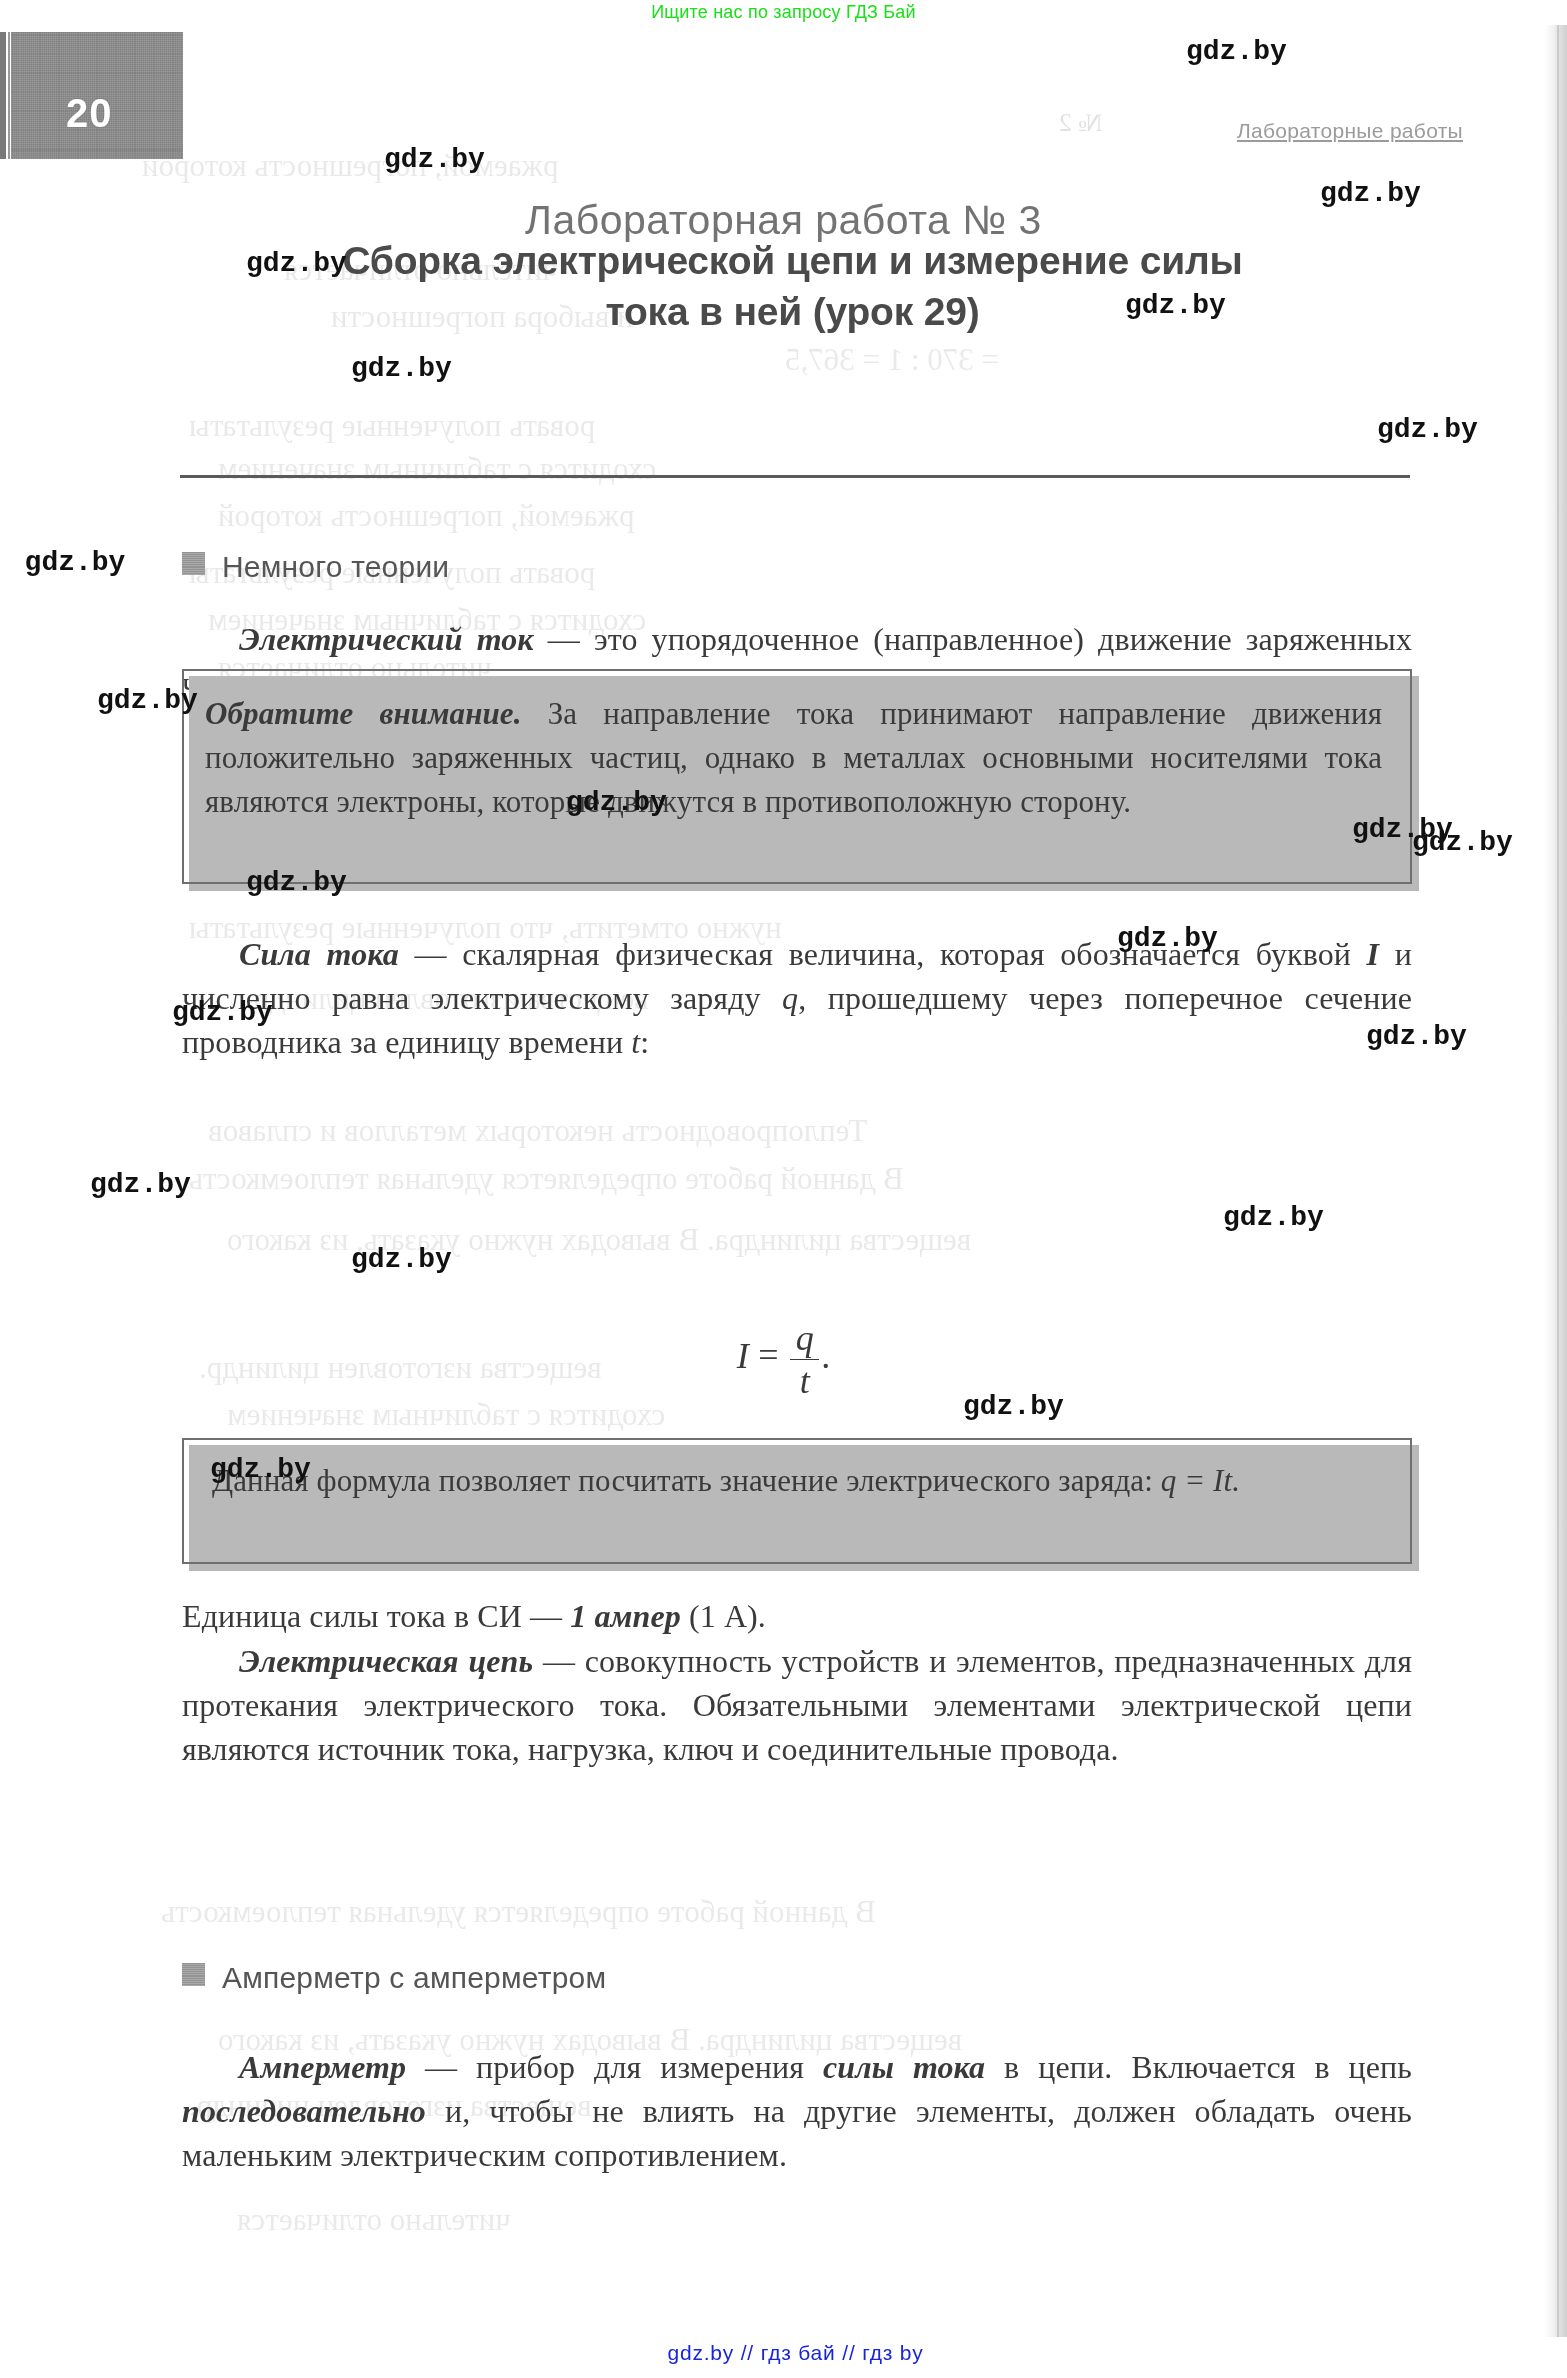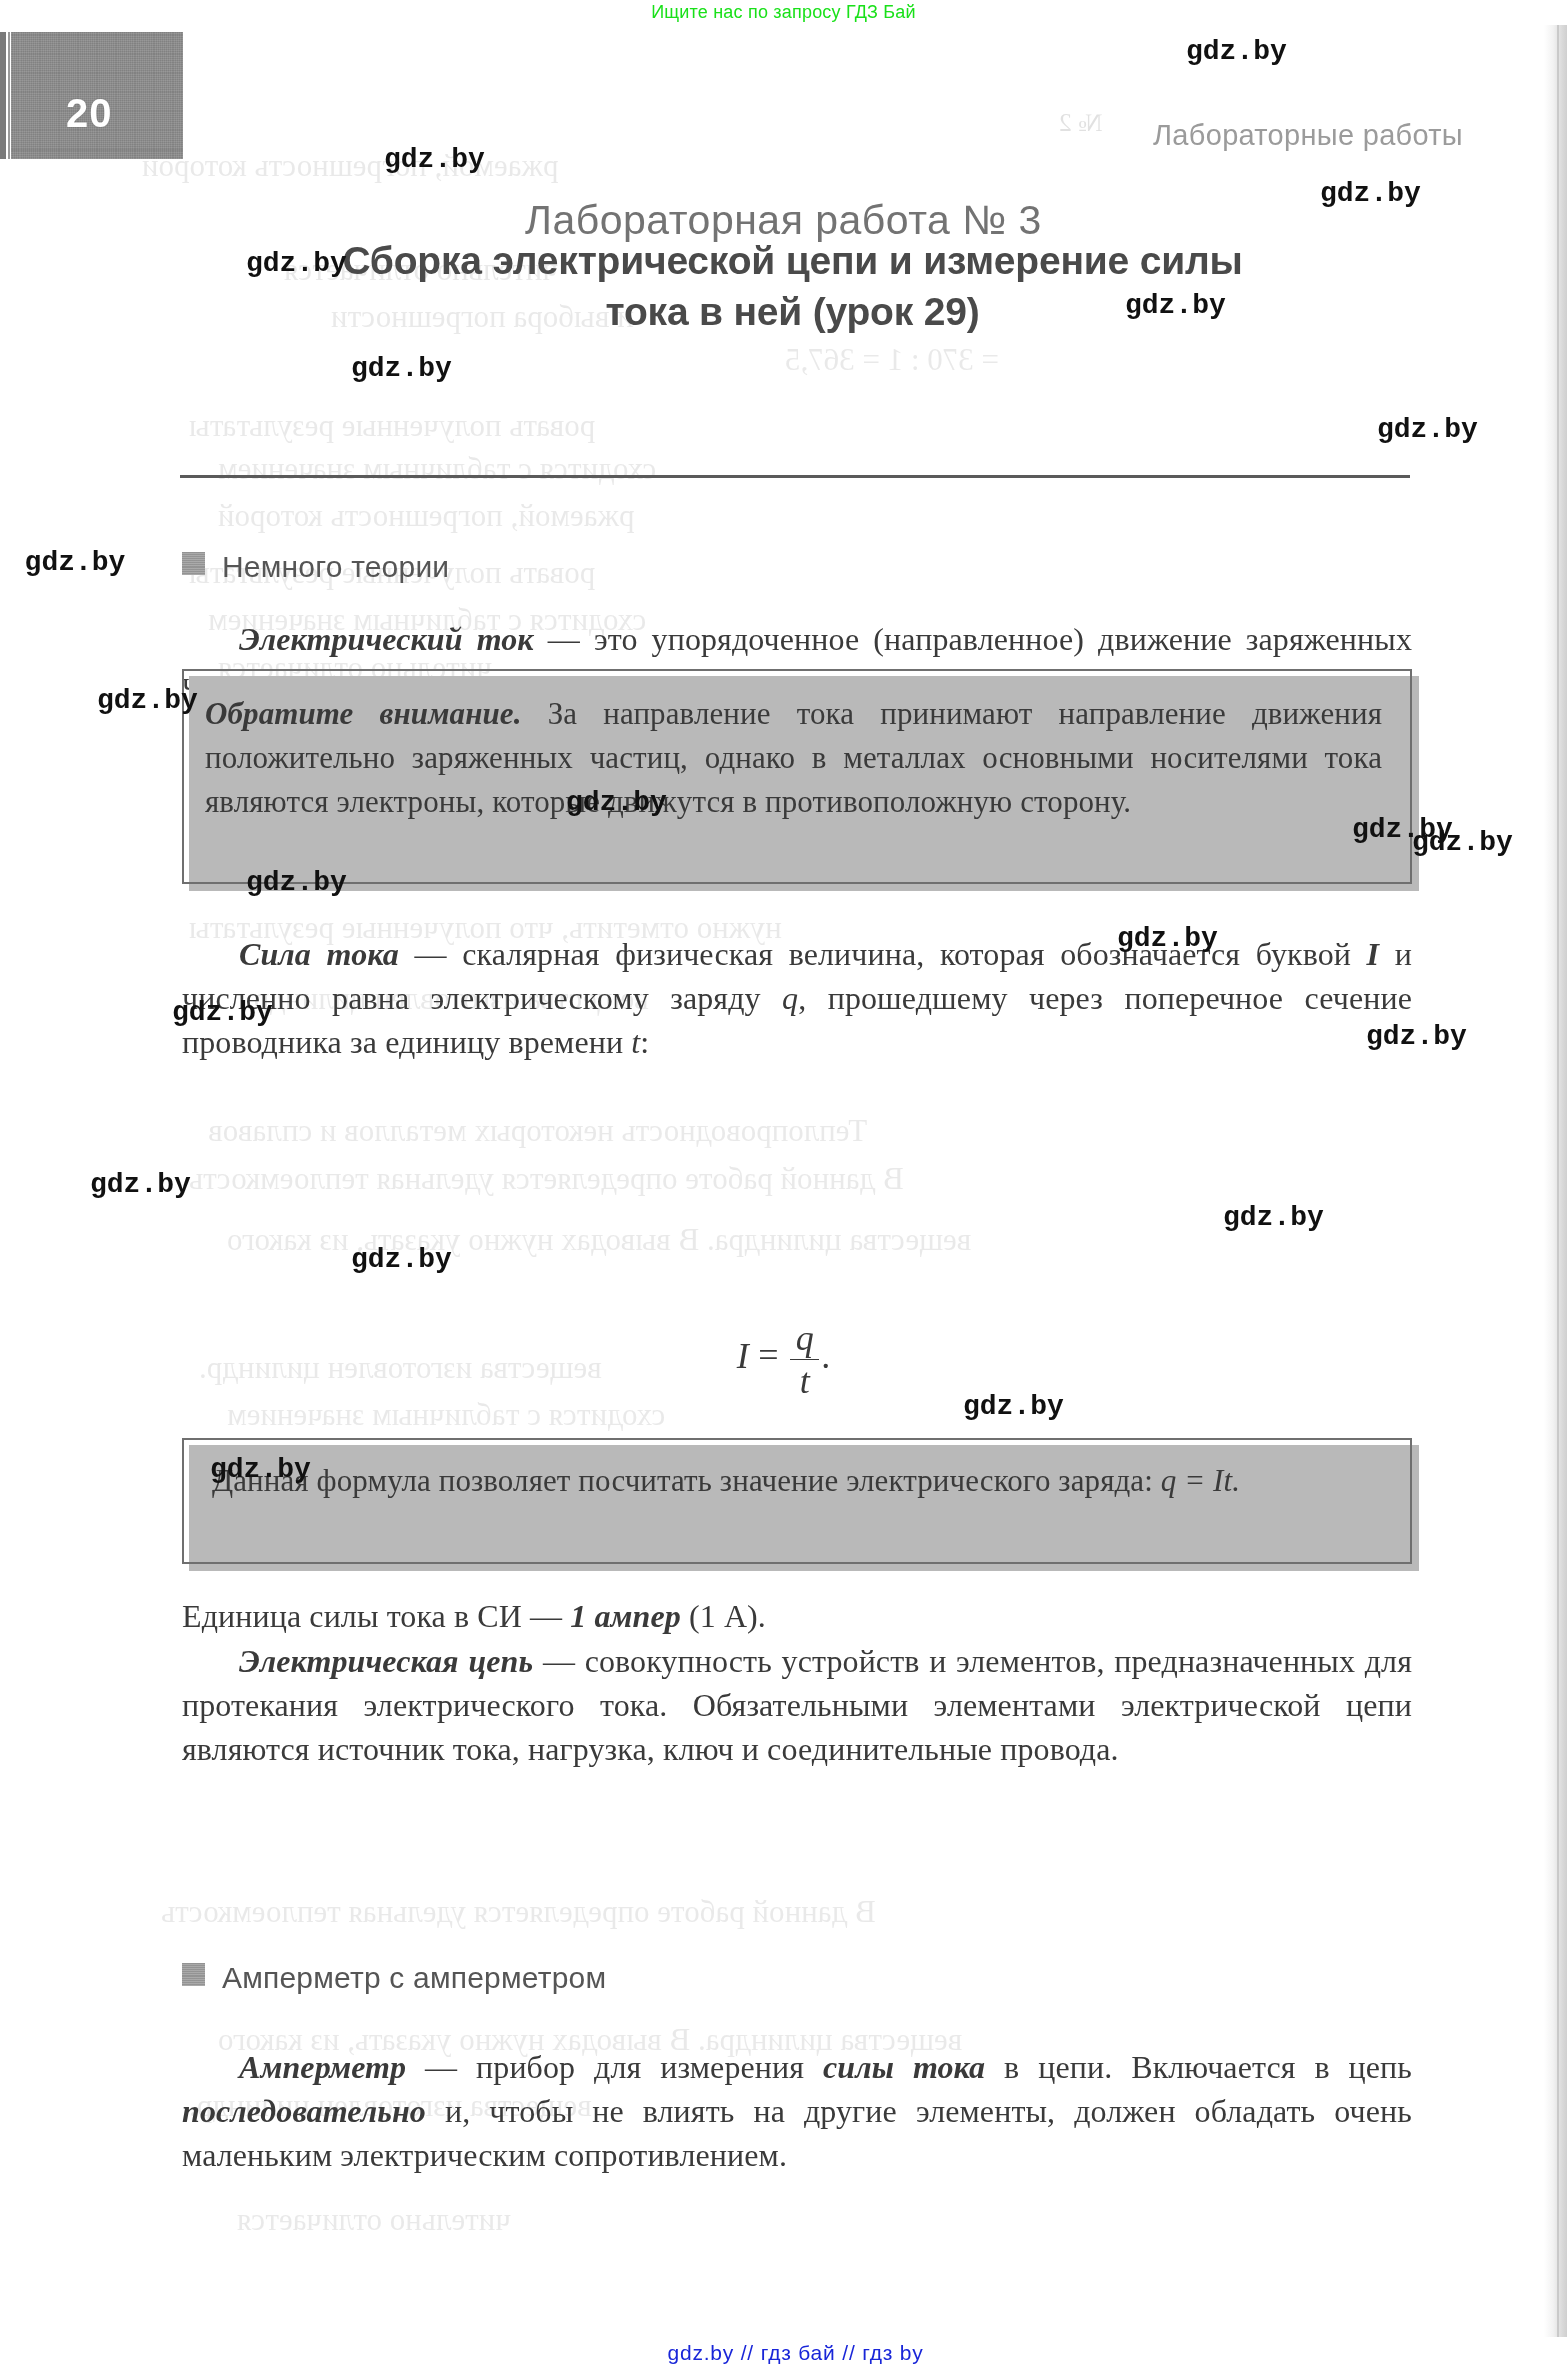--- a/index.html
+++ b/index.html
@@ -94,23 +94,24 @@
     letter-spacing: 0.9px;
     text-shadow: 0 0 1.9px rgba(0,0,0,.15);
   }
 
   
   .running-head {
     position: absolute;
     right: 104px;
     top: 94px;
     font-family: "Liberation Sans", sans-serif;
-    font-size: 29px;
+    font-size: 21px;
     color: #9b9b9b;
     letter-spacing: 0.3px;
+    text-decoration: underline;
   }
 
   
   .ghost {
     position: absolute;
     font-family: "Liberation Serif", serif;
     color: #9e9e9e;
     opacity: .22;
     transform: scaleX(-1);
     white-space: nowrap;

